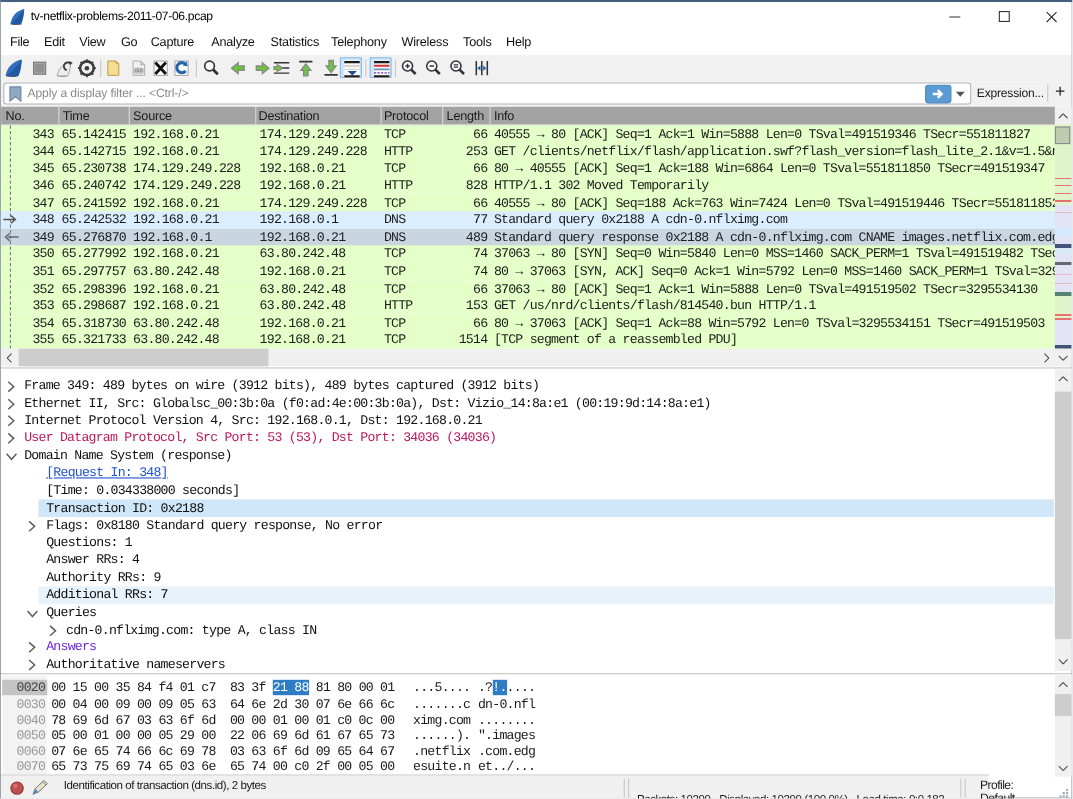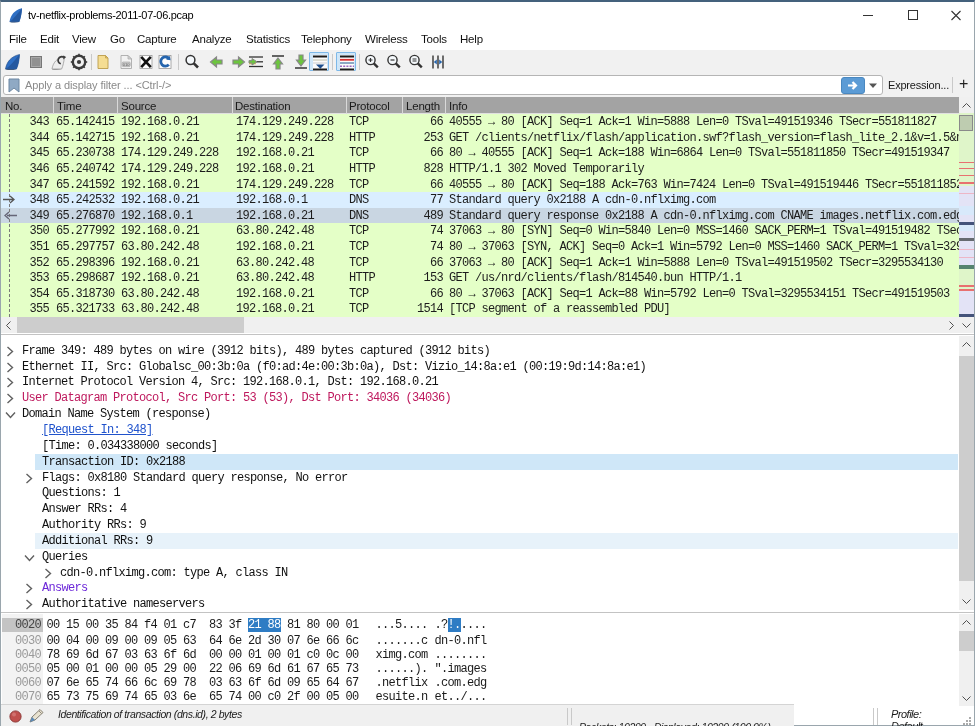--- a/index.html
+++ b/index.html
@@ -32,21 +32,21 @@
 .prow div { position:absolute; top:1px; }
 .sbbtn { position:absolute; display:flex; align-items:center; justify-content:center; background:#f0f0f0; color:#5a5a5a; font-size:9px; }
 .sbthumb { position:absolute; background:#cdcdcd; }
 
 #details { position:absolute; left:0; top:332px; width:973px; height:276px; background:#fff; border-top:1px solid #c3c3c3; }
 .drow { position:absolute; height:16px; }
 
 #hexpane { position:absolute; left:0; top:610px; width:973px; height:92px; background:#fff; border-top:1px solid #c3c3c3; }
 #hexpane .mono { line-height:14px; }
 
-#statusbar { position:absolute; left:0; top:702px; width:793px; height:23px; background:#f0f0f0; border-top:1px solid #d4d4d4; font-size:10.5px; letter-spacing:-0.4px; color:#1a1a1a;font-style:italic; }
+#statusbar { position:absolute; left:0; top:702px; width:898px; height:23px; background:#f0f0f0; border-top:1px solid #d4d4d4; font-size:10.5px; letter-spacing:-0.4px; color:#1a1a1a; }
 </style>
 </head>
 <body>
 <div id="frame">
   <div id="titlebar">
     <svg style="position:absolute;left:7px;top:5px" width="16" height="16" viewBox="0 0 16 16">
       <path d="M1.5 14.8 C2.5 8.5, 6 3 14 1.2 C13.6 7.5, 12.6 11.5, 11.2 14.8 Z" fill="#2e6fc4"></path>
       <path d="M1.5 14.8 C4 13.5, 8 8.5, 14 1.2 C13.6 7.5, 12.6 11.5, 11.2 14.8 Z" fill="#2458a0"></path>
       <path d="M1.5 14.8 h9.7 l1.3 0 c-3.5 1, -8 1, -11 0.2 Z" fill="#163764"></path>
     </svg>
@@ -409,21 +409,21 @@
     <div style="position:absolute;left:34px;top:118.7px;width:923px;height:16px;background:#cfe7f8;"></div>
     <div class="drow mono" style="left:41px;top:119.7px;color:#101010">Transaction ID: 0x2188</div>
     <svg style="position:absolute;left:24px;top:137.5px" width="8" height="11">
         <path d="M1.5 1 L6.5 5.5 L1.5 10" fill="none" stroke="#606060" stroke-width="1.4"></path>
       </svg>
     <div class="drow mono" style="left:41px;top:135.5px;color:#101010">Flags: 0x8180 Standard query response, No error</div>
     <div class="drow mono" style="left:41px;top:151.3px;color:#101010">Questions: 1</div>
     <div class="drow mono" style="left:41px;top:167.2px;color:#101010">Answer RRs: 4</div>
     <div class="drow mono" style="left:41px;top:183.0px;color:#101010">Authority RRs: 9</div>
     <div style="position:absolute;left:34px;top:197.9px;width:923px;height:16px;background:#e7f2fa;"></div>
-    <div class="drow mono" style="left:41px;top:198.9px;color:#101010">Additional RRs: 9</div>
+    <div class="drow mono" style="left:41px;top:198.9px;color:#101010">Additional RRs: 7</div>
     <svg style="position:absolute;left:23px;top:218.7px" width="11" height="8">
         <path d="M1 1.5 L5.5 6.5 L10 1.5" fill="none" stroke="#606060" stroke-width="1.4"></path>
       </svg>
     <div class="drow mono" style="left:41px;top:214.7px;color:#101010">Queries</div>
     <svg style="position:absolute;left:43px;top:232.6px" width="8" height="11">
         <path d="M1.5 1 L6.5 5.5 L1.5 10" fill="none" stroke="#606060" stroke-width="1.4"></path>
       </svg>
     <div class="drow mono" style="left:59px;top:230.6px;color:#101010">cdn-0.nflximg.com: type A, class IN</div>
     <svg style="position:absolute;left:24px;top:248.4px" width="8" height="11">
         <path d="M1.5 1 L6.5 5.5 L1.5 10" fill="none" stroke="#606060" stroke-width="1.4"></path>

